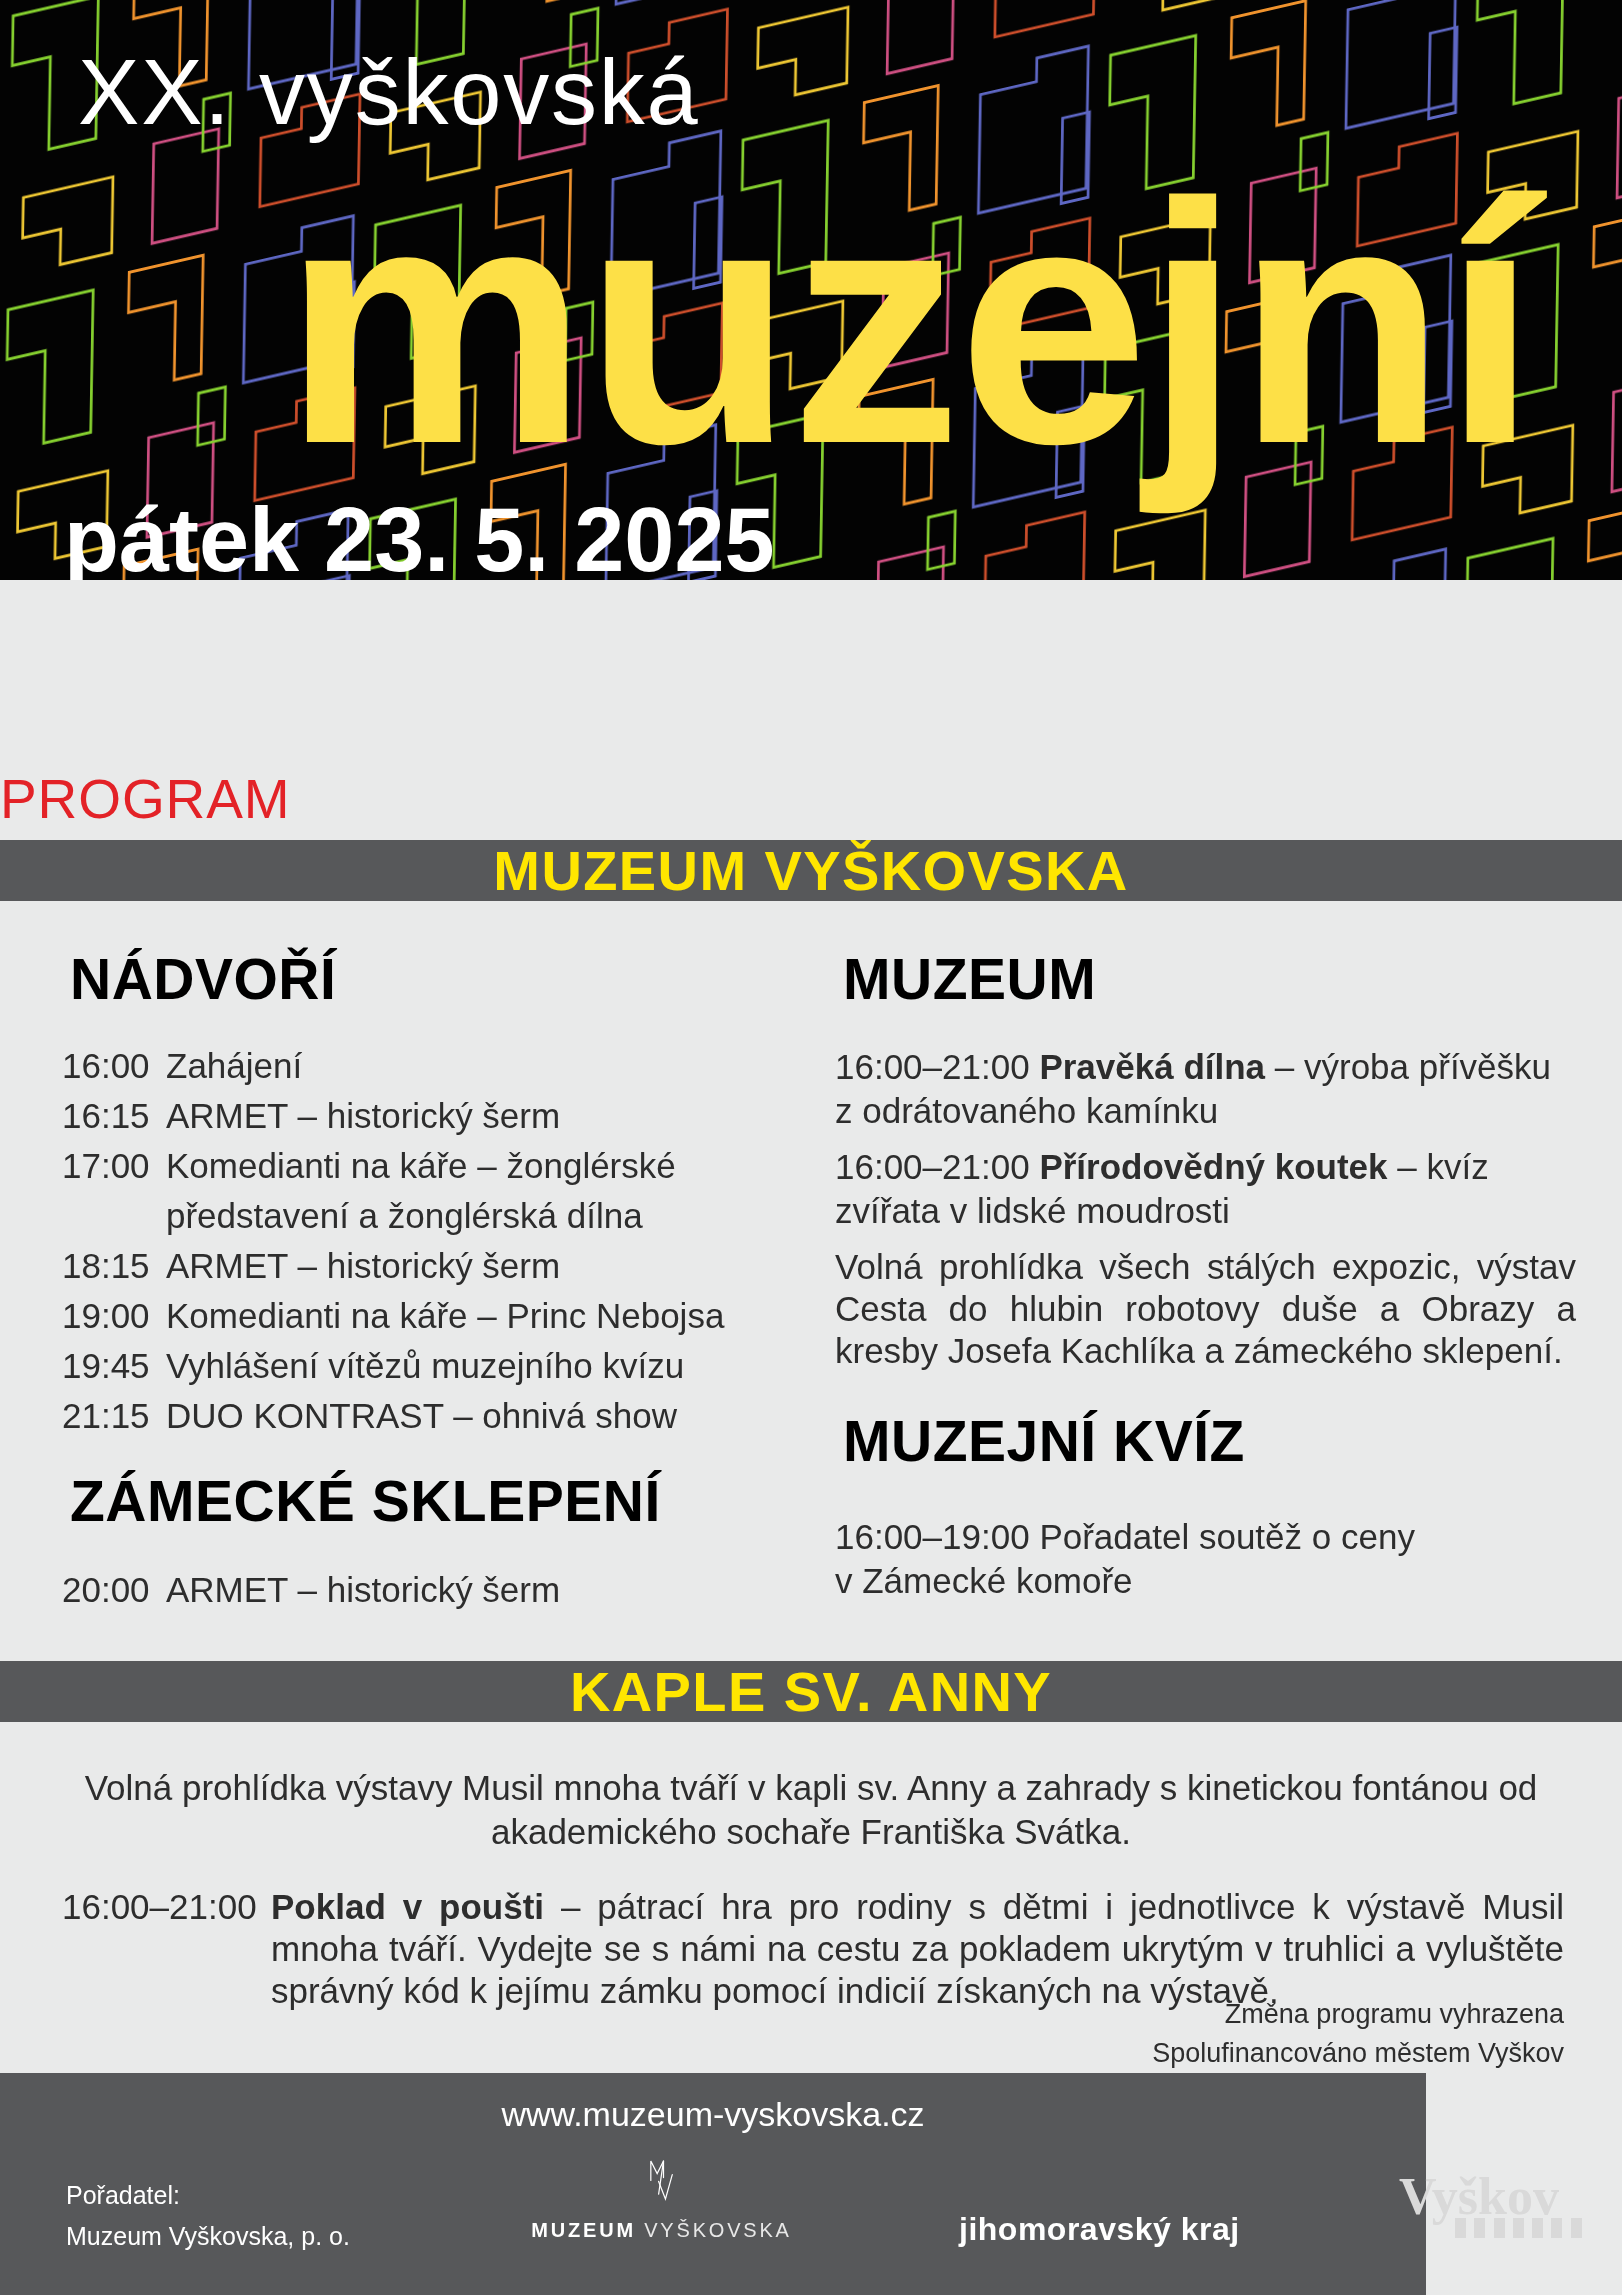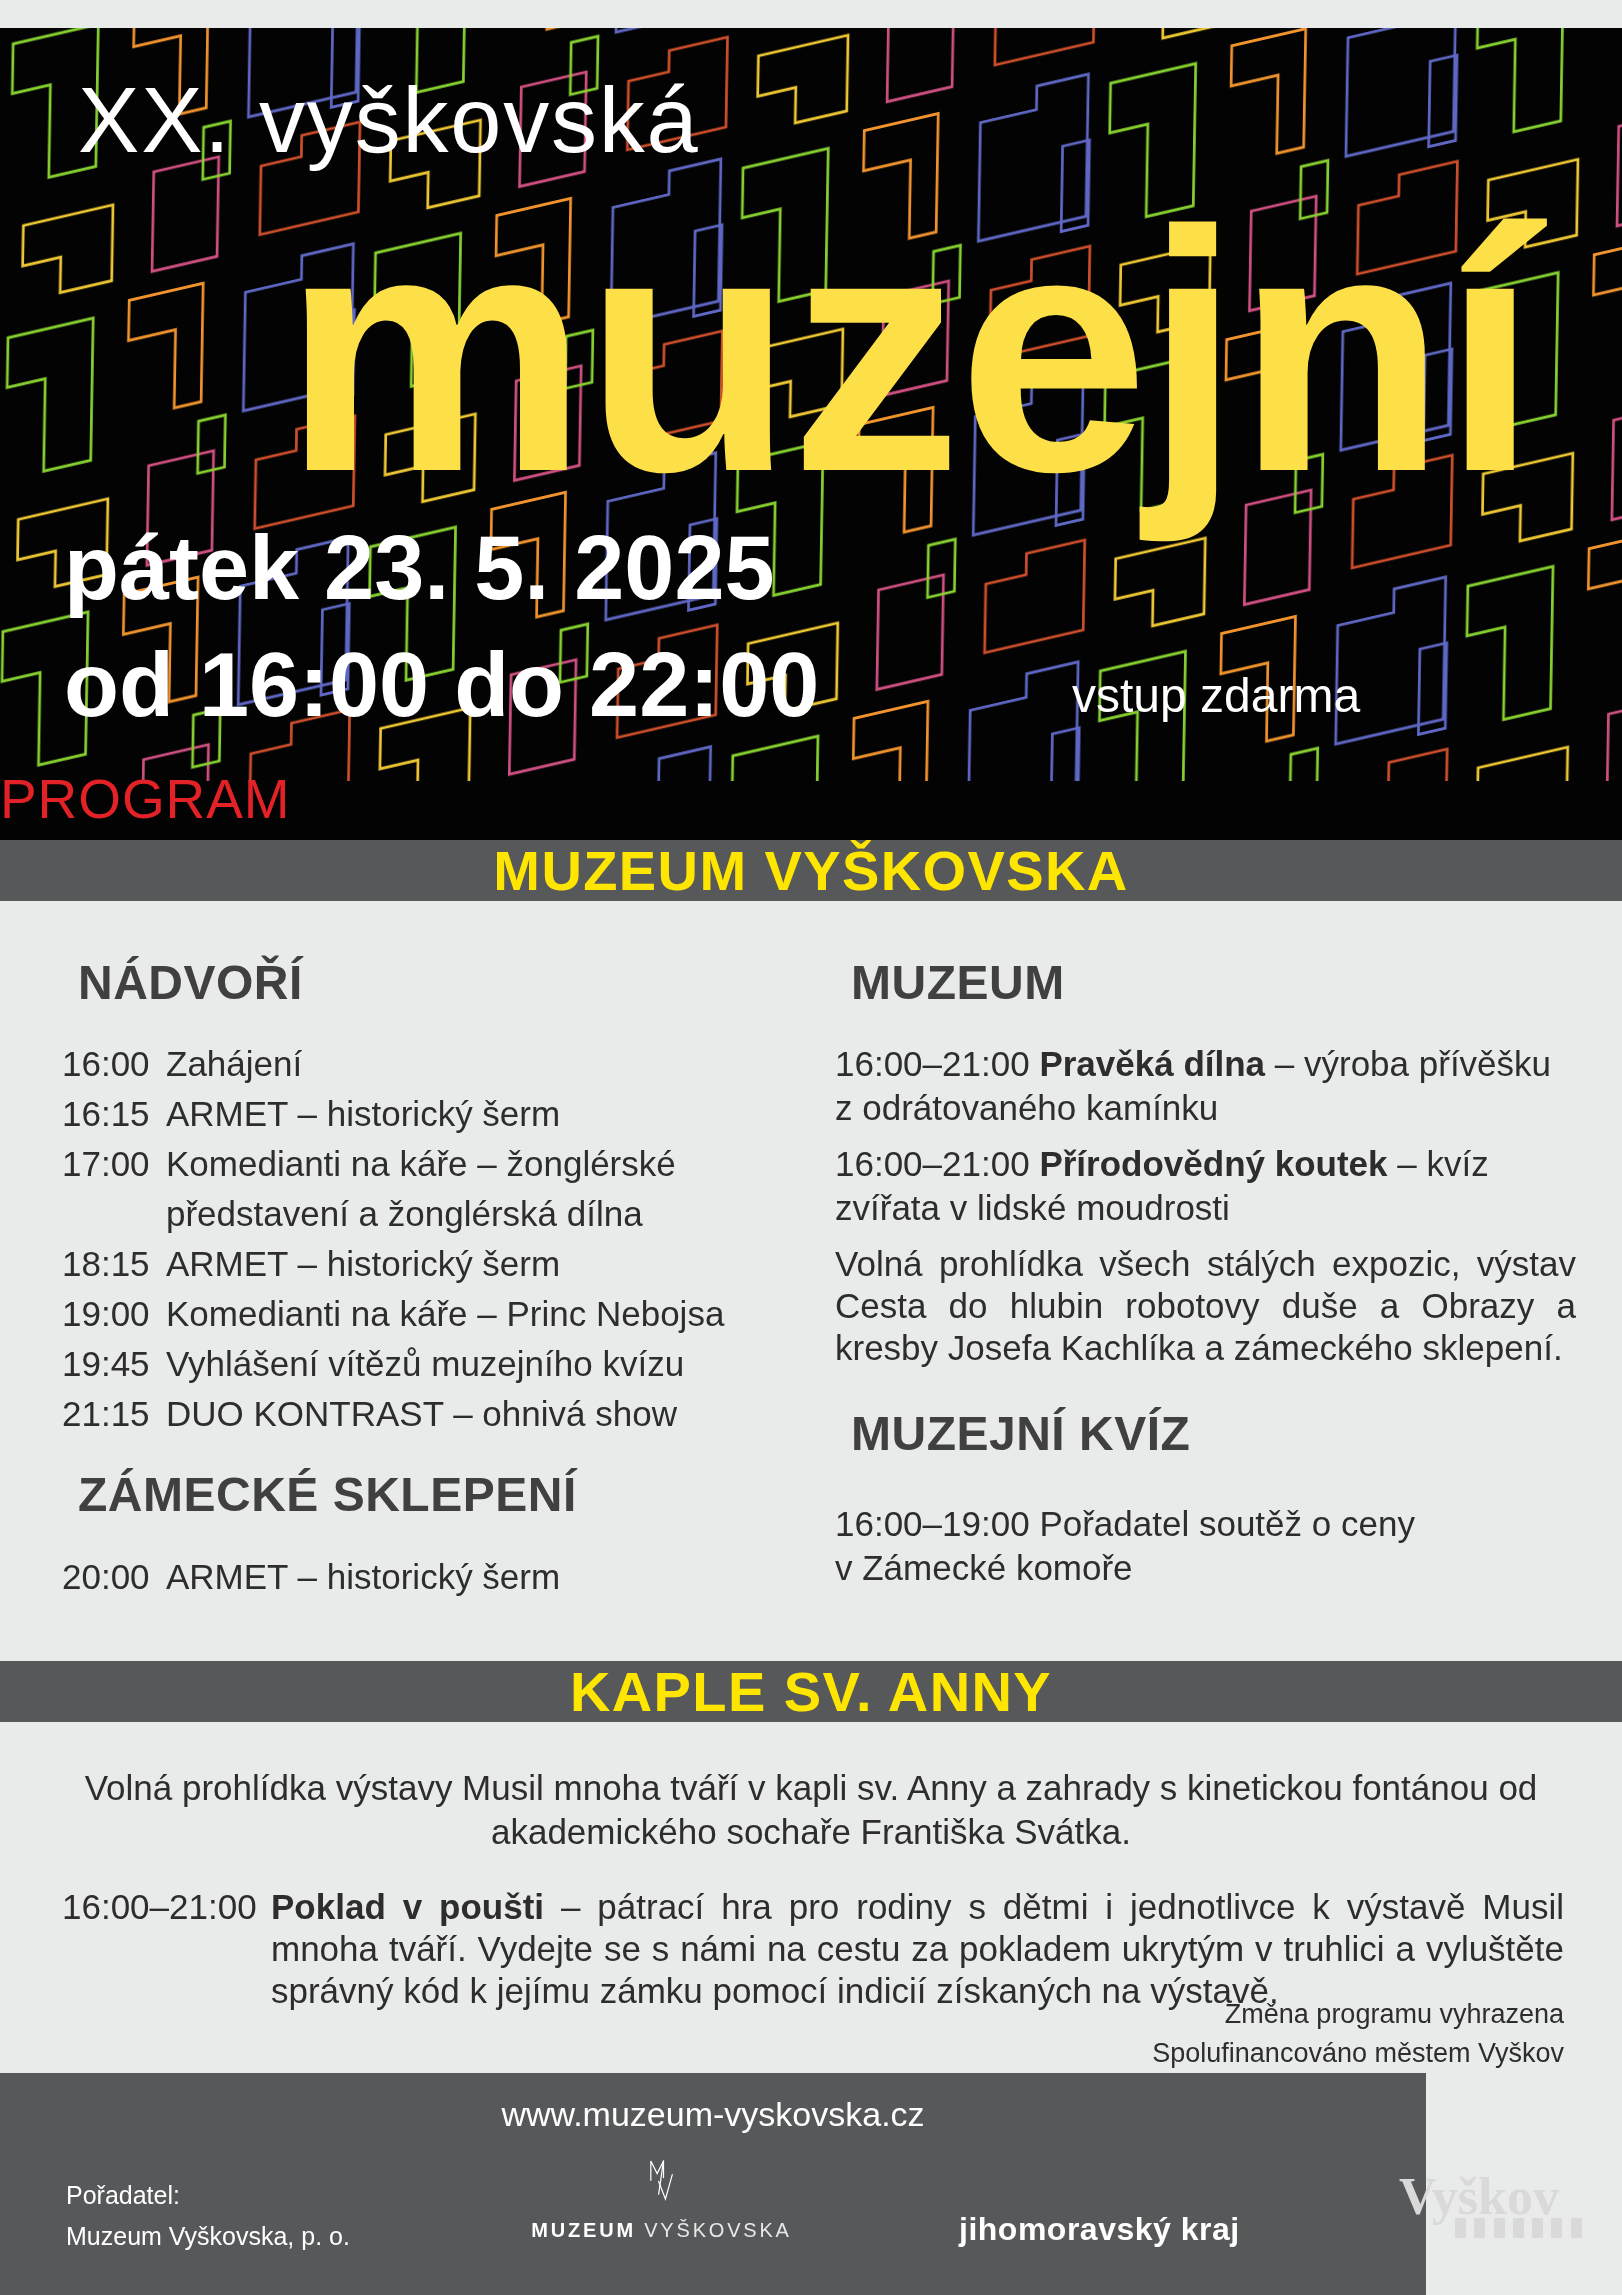--- a/index.html
+++ b/index.html
@@ -3,41 +3,41 @@
 <meta charset="utf-8">
 <style>
   html,body{margin:0;padding:0;background:#cfd1d0;}
   .poster{
     position:relative;width:1622px;height:2295px;
     background:#e9eaea;overflow:hidden;
     font-family:"Liberation Sans", sans-serif;
     color:#2d2d2d;
   }
   
-  .header{position:absolute;top:0;left:0;width:1622px;height:823px;background:#030303;overflow:hidden;margin-top:28px;}
+  .header{position:absolute;top:0;left:0;width:1622px;height:580px;background:#030303;overflow:hidden;}
   .header svg.pattern{position:absolute;top:0;left:0;}
   .htext{position:absolute;line-height:1;white-space:nowrap;z-index:2;}
   .series{left:78px;top:46px;font-size:92px;color:#ffffff;letter-spacing:1.8px;}
   .title1{left:283px;top:152px;font-size:343px;font-weight:bold;color:#fde047;letter-spacing:-3.7px;}
   .title2{left:828px;top:269px;font-size:343px;font-weight:bold;color:#ffe600;letter-spacing:-1.8px;}
   .date1{left:64px;top:495px;font-size:90px;font-weight:bold;color:#ffffff;}
   .date2{left:64px;top:612px;font-size:90px;font-weight:bold;color:#ffffff;}
   .admission{left:1072px;top:644px;font-size:48px;color:#ffffff;}
   
   .program-heading{position:absolute;top:767px;left:0;width:100%;text-align:left;
     font-size:55px;color:#e32227;letter-spacing:0.9px;}
   .band{position:absolute;left:0;width:100%;height:61px;background:#57585a;
     display:flex;align-items:center;justify-content:center;
     font-size:56px;font-weight:bold;color:#ffe600;letter-spacing:1.4px;}
   .band1{top:840px;}
   .band2{top:1661px;}
   .col{position:absolute;top:939px;font-size:35px;}
   .col-left{left:62px;width:729px;}
   .col-right{left:835px;width:741px;}
-  h3.sec{font-size:48px;font-weight:bold;color:#404040;margin:16px;line-height:1.15;letter-spacing:0.5px;}
+  h3.sec{font-size:57px;font-weight:bold;color:#000000;margin:8px;line-height:1.15;letter-spacing:0.5px;}
   .col-left h3.sec{margin-bottom:28.5px;}
   .col-right h3.sec{margin-bottom:32px;}
   h3.sec.mt-skl{margin-top:28px;margin-bottom:30px;}
   h3.sec.mt-kviz{margin-top:37px;margin-bottom:41px;}
   .plist .prow{display:flex;line-height:50px;}
   .ptime{flex:0 0 104px;}
   .col-right .ptime{flex:0 0 212px;}
   .ptext{flex:1;}
   .col-right .item{margin-bottom:12px;line-height:44px;}
   .col-right .item .prow{line-height:44px;}

